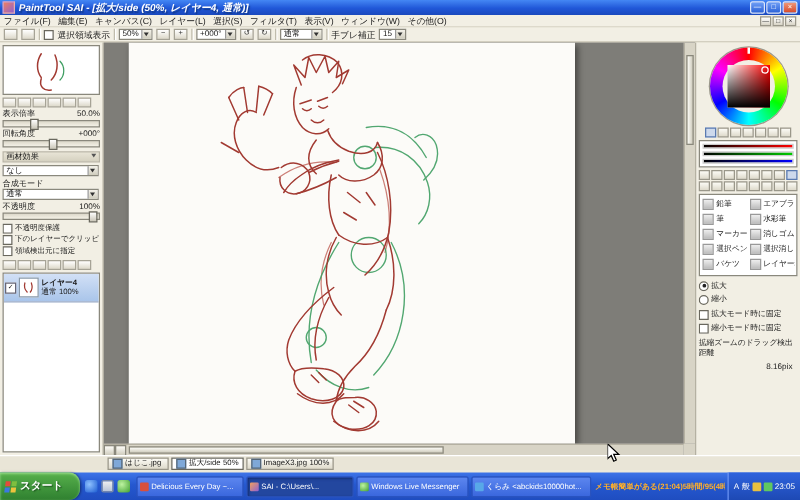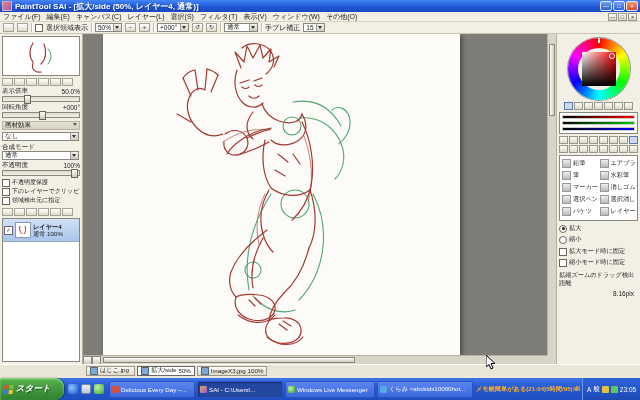--- a/index.html
+++ b/index.html
@@ -3,21 +3,21 @@
 <meta charset="utf-8">
 <style>
   html,body{margin:0;padding:0;background:#444;}
   .screen{position:relative;width:640px;height:400px;overflow:hidden;
     font-family:"Liberation Sans",sans-serif;font-size:7px;color:#1a1a1a;background:#ece9db;}
   
   .titlebar{position:absolute;left:0;top:0;width:640px;height:12px;box-sizing:border-box;
     background:linear-gradient(180deg,#4487f4 0%,#2057d8 55%,#1a49bd 100%);
     display:flex;align-items:center;padding:0 2px;}
   .app-icon{width:8px;height:8px;background:linear-gradient(135deg,#f08060,#9060d0);border:1px solid rgba(255,255,255,.4);margin-right:3px;flex:none;}
-  .title-text{color:#fff;font-size:8px;font-weight:bold;text-shadow:1px 1px 1px #123a8a;white-space:nowrap;overflow:hidden;flex:1;}
+  .title-text{color:#fff;font-size:8px;font-weight:bold;text-shadow:1px 1px 1px #123a8a;white-space:nowrap;overflow:hidden;flex:1;font-style:italic;}
   .win-btns{display:flex;gap:1px;flex:none;}
   .win-btn{width:12px;height:10px;border-radius:2px;border:1px solid #dfe8fa;box-sizing:border-box;
     background:linear-gradient(#6f9ef5,#2b62d8);color:#fff;font-size:6px;line-height:8px;text-align:center;}
   .win-btn.close{background:linear-gradient(#ef9a7a,#d6492a);}
   
   .menubar{position:absolute;left:0;top:12px;width:640px;height:10px;box-sizing:border-box;
     background:#f2efe4;border-bottom:1px solid #d6d2c2;display:flex;align-items:center;padding:0 3px;}
   .menu-item{margin-right:6px;white-space:nowrap;}
   .mdi-btns{margin-left:auto;display:flex;gap:1px;}
   .mdi-btn{width:9px;height:8px;border:1px solid #9a978a;box-sizing:border-box;background:linear-gradient(#fff,#d8d4c6);
@@ -93,21 +93,21 @@
     border:1px solid #9a978a;box-sizing:border-box;font-size:6.2px;white-space:nowrap;}
   .dtab.active{background:#fff;border-color:#6a685e;}
   .file-ico{width:6px;height:6px;background:#7fa8d8;border:1px solid #556677;flex:none;}
   
   .taskbar{position:absolute;left:0;top:378px;width:640px;height:22px;display:flex;align-items:center;
     background:linear-gradient(#3e74e8,#2558cf 45%,#1f4dc0);}
   .start{height:22px;width:64px;flex:none;background:linear-gradient(#57b14c,#2f8030);border-radius:0 9px 9px 0;
     display:flex;align-items:center;gap:3px;padding-left:4px;box-sizing:border-box;box-shadow:inset 0 1px 2px #9fe08f,1px 0 2px rgba(0,0,0,.4);}
   .start-logo{width:9px;height:9px;display:grid;grid-template-columns:1fr 1fr;gap:1px;transform:skew(-8deg);flex:none;}
   .start-logo i{display:block;}
-  .start-text{color:#fff;font-weight:bold;font-style:italic;font-size:8.5px;text-shadow:1px 1px 1px #1c4f1e;}
+  .start-text{color:#fff;font-weight:bold;font-size:8.5px;text-shadow:1px 1px 1px #1c4f1e;}
   .ql{display:flex;gap:3px;margin:0 4px;flex:none;}
   .ql-icon{width:10px;height:10px;border-radius:2px;}
   .task{height:17px;margin:0 1px;border-radius:2px;background:linear-gradient(#5c86ef,#3a67dd);border:1px solid #2a53be;
     display:flex;align-items:center;gap:2px;padding:0 2px;color:#fff;font-size:6.2px;white-space:nowrap;overflow:hidden;box-sizing:border-box;flex:none;}
   .task.active{background:#23479f;box-shadow:inset 1px 1px 2px #122c6e;}
   .task-ico{width:7px;height:7px;flex:none;border-radius:1px;}
   .ticker{color:#ffb02a;font-size:6.2px;font-weight:bold;white-space:nowrap;overflow:hidden;width:104px;margin:0 2px;flex:none;}
   .tray{margin-left:auto;height:22px;background:linear-gradient(#2f63dd,#1d49b4);border-left:1px solid #6b93f2;
     display:flex;align-items:center;gap:2px;padding:0 4px;color:#fff;font-size:6.5px;flex:none;}
   .tray-icon{width:7px;height:7px;border-radius:1px;flex:none;}

